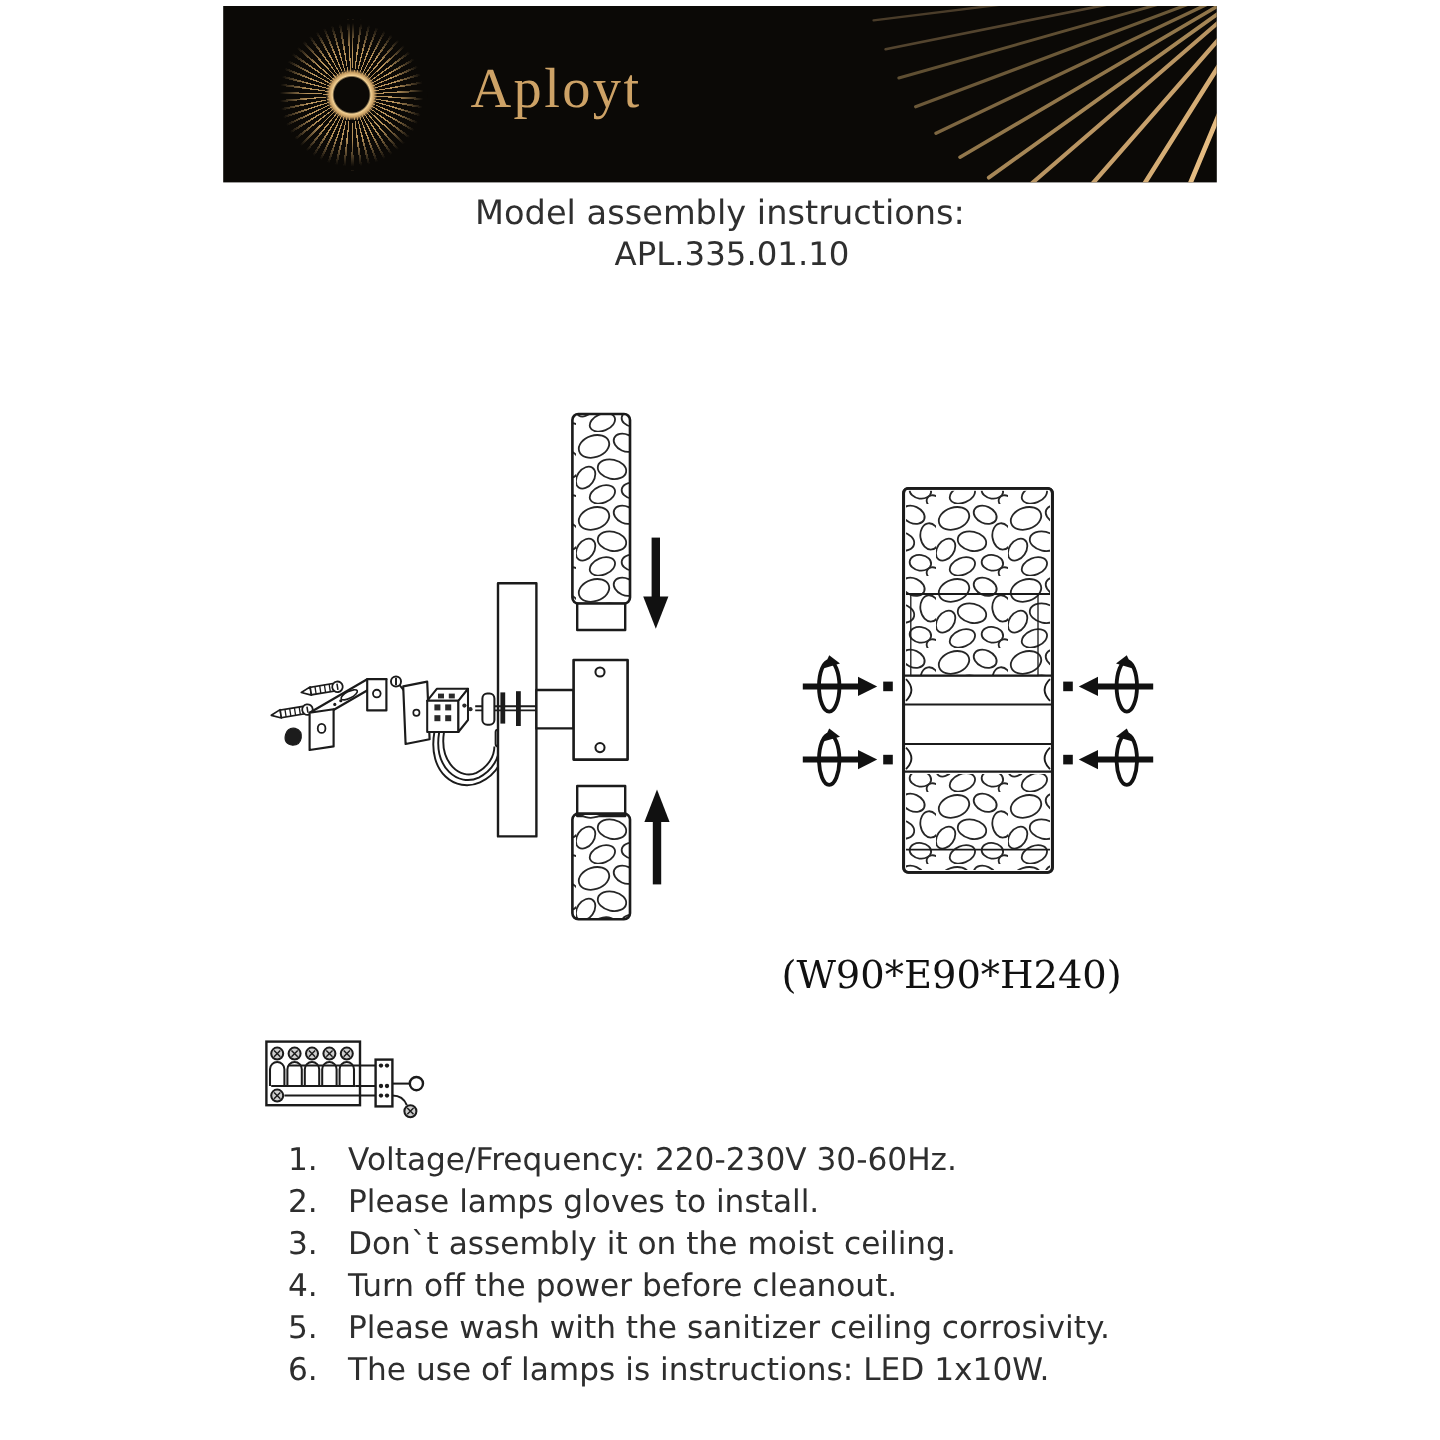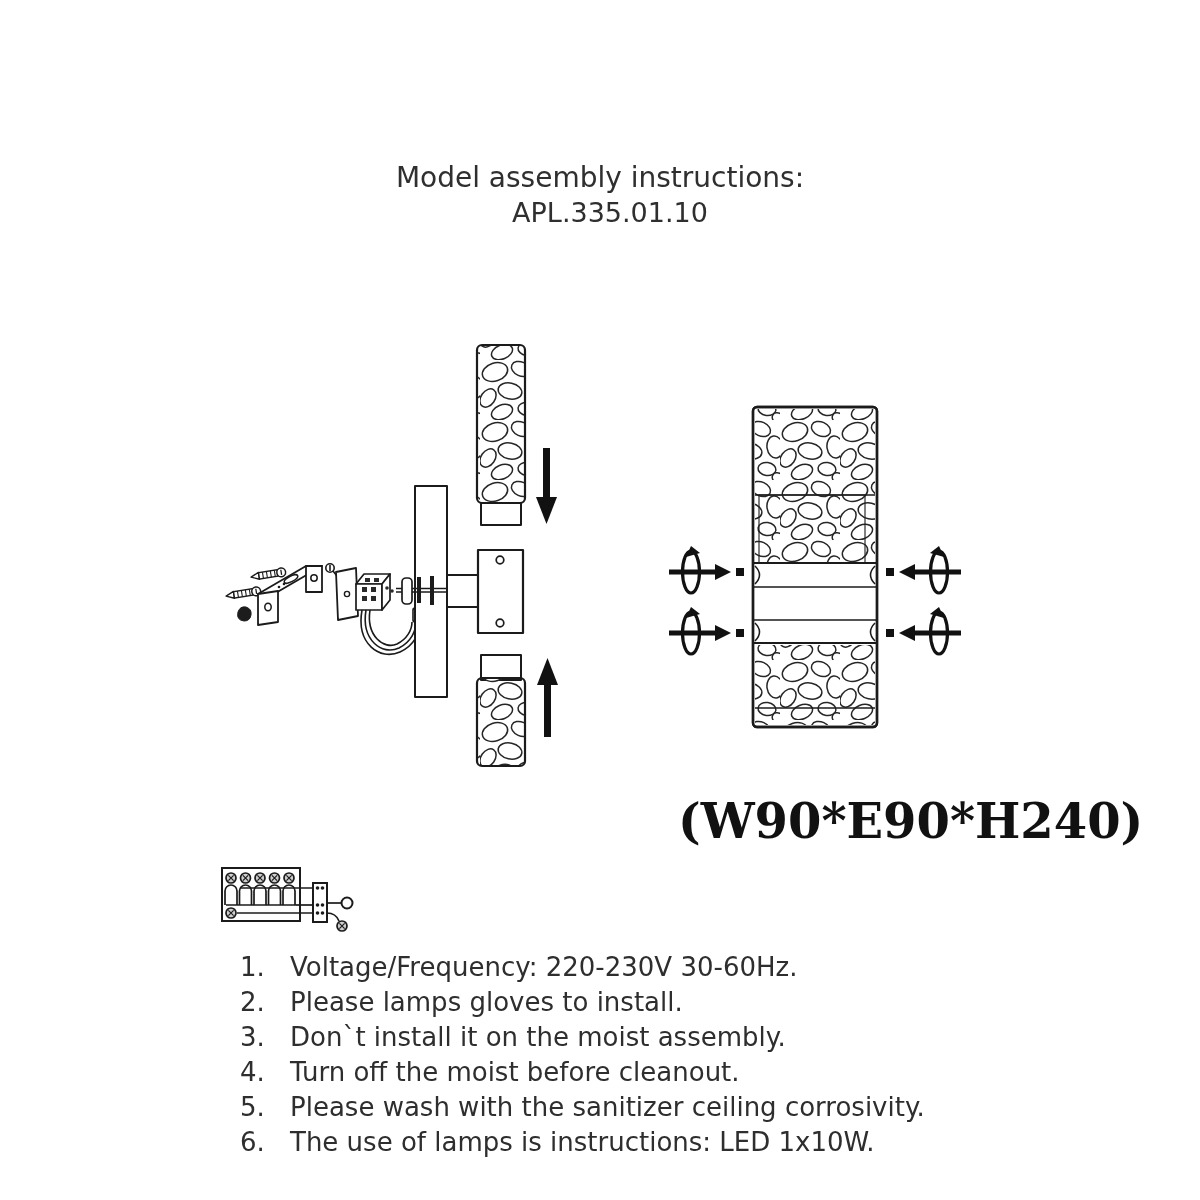--- a/index.html
+++ b/index.html
@@ -29,35 +29,57 @@
     font-size:47px;line-height:1;color:#cda266;letter-spacing:2px;font-weight:400;
   }
   
   .heading{position:absolute;left:0;top:160px;width:1200px;text-align:center;}
   .heading .t1{font-size:28px;line-height:36px;color:#2f2f2f;}
   .heading .t2{font-size:27px;line-height:33px;color:#2f2f2f;margin-left:20px;}
   
   .diagrams{position:absolute;left:185px;top:335px;width:830px;height:600px;}
   
   .dims{
-    position:absolute;left:678px;top:793px;width:340px;text-align:center;
-    font-family:"DejaVu Serif","Liberation Serif",serif;font-weight:700;
-    font-size:48px;color:#111;letter-spacing:0px;white-space:nowrap;
+    position:absolute;left:623px;top:793px;width:340px;text-align:center;
+    font-family:"DejaVu Serif","Liberation Serif",serif;font-weight:400;
+    font-size:32px;color:#111;letter-spacing:0px;white-space:nowrap;
   }
   
   .inst{position:absolute;left:240px;top:950px;width:820px;}
   .inst .row{display:flex;font-size:26px;line-height:35px;color:#2e2e2e;}
   .inst .num{width:50px;flex:0 0 50px;}
   .inst .txt{flex:1;}
 </style>
 </head>
 <body>
 
 <div class="page">
 
+  <div class="banner">
+    <svg width="828" height="147" viewBox="0 0 828 147">
+      <g stroke-linecap="round">
+        <line x1="880" y1="-30" x2="542" y2="12" stroke="#a98a5e" stroke-width="2" opacity="0.40"></line>
+        <line x1="880" y1="-30" x2="552" y2="36" stroke="#ab8c60" stroke-width="2.2" opacity="0.45"></line>
+        <line x1="880" y1="-30" x2="563" y2="60" stroke="#b3945f" stroke-width="2.4" opacity="0.50"></line>
+        <line x1="880" y1="-30" x2="577" y2="84" stroke="#bb9a62" stroke-width="2.6" opacity="0.55"></line>
+        <line x1="880" y1="-30" x2="594" y2="106" stroke="#c3a065" stroke-width="2.8" opacity="0.62"></line>
+        <line x1="880" y1="-30" x2="614" y2="126" stroke="#cba669" stroke-width="3" opacity="0.70"></line>
+        <line x1="880" y1="-30" x2="638" y2="143" stroke="#d3ab6e" stroke-width="3.2" opacity="0.78"></line>
+        <line x1="880" y1="-30" x2="662" y2="158" stroke="#d9ae74" stroke-width="3.4" opacity="0.85"></line>
+        <line x1="880" y1="-30" x2="700" y2="176" stroke="#ddb378" stroke-width="3.6" opacity="0.90"></line>
+        <line x1="880" y1="-30" x2="740" y2="192" stroke="#e1b77c" stroke-width="3.8" opacity="0.95"></line>
+        <line x1="880" y1="-30" x2="782" y2="205" stroke="#e5bc82" stroke-width="4" opacity="1"></line>
+        <line x1="880" y1="-30" x2="822" y2="214" stroke="#e8c28a" stroke-width="4.4" opacity="1"></line>
+        <line x1="880" y1="-30" x2="856" y2="220" stroke="#ecc democ8f" stroke-width="4.8" opacity="1"></line>
+        <line x1="880" y1="-30" x2="858" y2="221" stroke="#ecc88f" stroke-width="4.8" opacity="1"></line>
+      </g>
+    </svg>
+    <div class="sunburst"></div>
+    <div class="brand">Aployt</div>
+  </div>
 
   <div class="heading">
     <div class="t1">Model assembly instructions:</div>
     <div class="t2">APL.335.01.10</div>
   </div>
 
   <svg class="diagrams" viewBox="185 335 830 600">
     <defs>
       <pattern id="peb" patternUnits="userSpaceOnUse" width="60" height="60">
         <g stroke="#262626" stroke-width="1.5" fill="#ffffff">
@@ -233,25 +255,25 @@
     <div class="row">
       <span class="num">1.</span>
       <span class="txt">Voltage/Frequency: 220-230V 30-60Hz.</span>
     </div>
     <div class="row">
       <span class="num">2.</span>
       <span class="txt">Please lamps gloves to install.</span>
     </div>
     <div class="row">
       <span class="num">3.</span>
-      <span class="txt">Don`t install it on the moist assembly.</span>
+      <span class="txt">Don`t assembly it on the moist ceiling.</span>
     </div>
     <div class="row">
       <span class="num">4.</span>
-      <span class="txt">Turn off the moist before cleanout.</span>
+      <span class="txt">Turn off the power before cleanout.</span>
     </div>
     <div class="row">
       <span class="num">5.</span>
       <span class="txt">Please wash with the sanitizer ceiling corrosivity.</span>
     </div>
     <div class="row">
       <span class="num">6.</span>
       <span class="txt">The use of lamps is instructions: LED 1x10W.</span>
     </div>
   </div>

